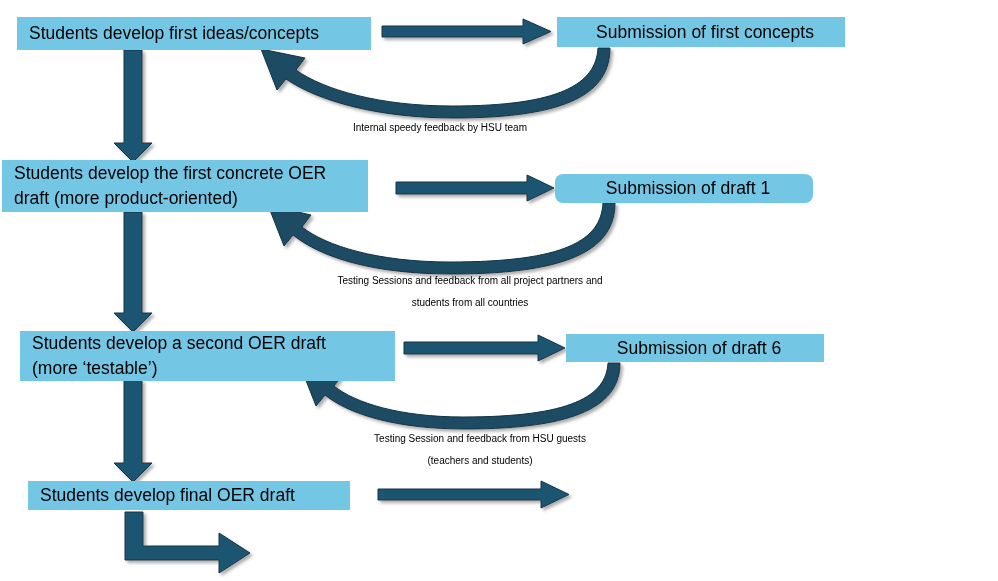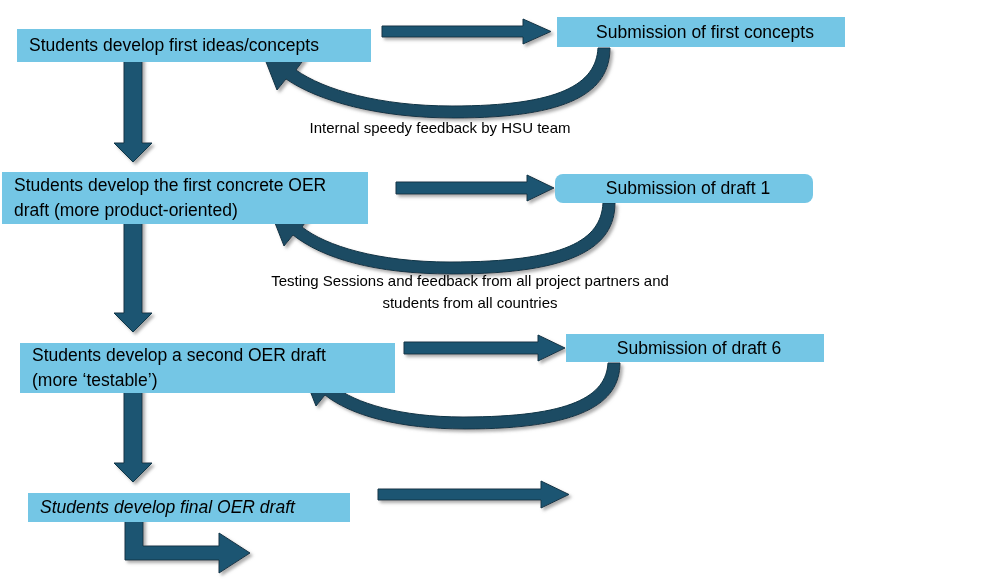--- a/index.html
+++ b/index.html
@@ -28,32 +28,31 @@
     display: flex;
     flex-direction: column;
     justify-content: center;
     white-space: pre-line;
   }
   .node.left {
     text-align: left;
     padding-left: 12px;
     padding-right: 8px;
     align-items: flex-start;
-    margin-top: 12px;
   }
   .node.right {
     text-align: center;
     align-items: center;
     padding-left: 8px;
   }
   .caption {
     position: absolute;
     color: #000000;
     font-family: "Liberation Sans", sans-serif;
-    font-size: 15px;
+    font-size: 10px;
     line-height: 22px;
     text-align: center;
     white-space: pre-line;
   }
   .caption.leftalign {
     text-align: left;
   }
   svg.overlay {
     position: absolute;
     left: 0;
@@ -142,18 +141,20 @@
   <div class="node right" style="left:555px; top:174px; width:258px; height:29px;border-radius:8px;">Submission of draft 1</div>
 
   <div class="caption" style="left:215px; top:270px; width:510px;">Testing Sessions and feedback from all project partners and
 students from all countries</div>
 
   <div class="node left" style="left:20px; top:331px; width:375px; height:50px;">Students develop a second OER draft
 (more ‘testable’)</div>
 
   <div class="node right" style="left:566px; top:334px; width:258px; height:28px;">Submission of draft 6</div>
 
+  <div class="caption" style="left:225px; top:428px; width:510px;">Testing Session and feedback from HSU guests
+(teachers and students)</div>
 
-  <div class="node left" style="left:28px; top:481px; width:322px; height:29px;font-style:italic;">Students develop final OER draft</div>
+  <div class="node left" style="left:28px; top:481px; width:322px; height:29px;">Students develop final OER draft</div>
 
 
 
 </div>
 
 </body></html>

